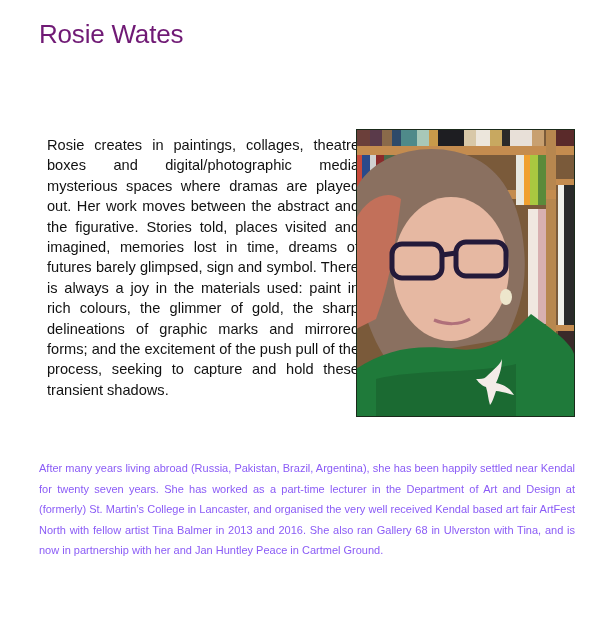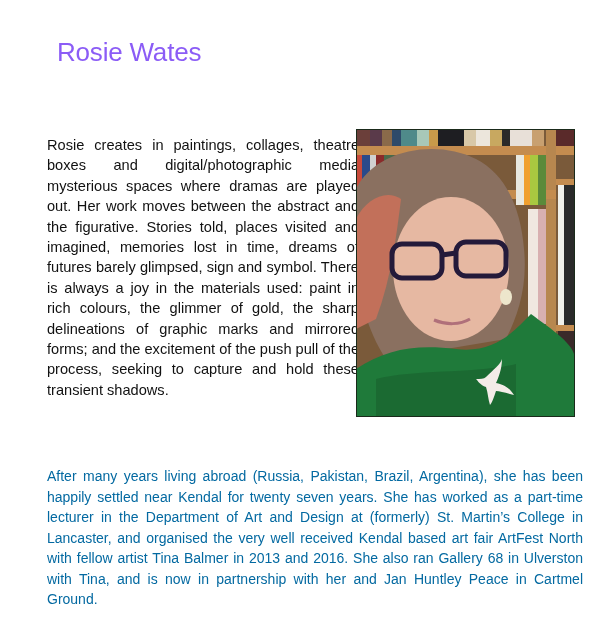--- a/index.html
+++ b/index.html
@@ -12,27 +12,27 @@
       height: 634px;
       position: relative;
       overflow: hidden;
       font-family: "DejaVu Sans", "Liberation Sans", sans-serif;
       color: #111111;
     }
     .page-title {
       position: absolute;
       left: 39px;
       top: 17px;
-      margin: 18px;
+      margin: 0;
       font-family: "Liberation Sans", sans-serif;
       font-weight: normal;
       font-size: 26px;
       line-height: 34px;
       letter-spacing: -0.2px;
-      color: #8b5cf6;
+      color: #701a75;
     }
     .intro-paragraph {
       position: absolute;
       left: 39px;
       top: 127px;
       width: 312px;
       margin: 8px;
       font-family: "Liberation Sans", sans-serif;
       font-size: 14.6px;
       line-height: 20.4px;
@@ -52,27 +52,27 @@
     .portrait svg {
       display: block;
       width: 100%;
       height: 100%;
     }
     .bio-paragraph {
       position: absolute;
       left: 39px;
       top: 458px;
       width: 536px;
-      margin: 8px;
+      margin: 0;
       font-family: "Liberation Sans", sans-serif;
-      font-size: 14px;
+      font-size: 11px;
       line-height: 20.5px;
       text-align: justify;
       text-align-last: left;
-      color: #0369a1;
+      color: #8b5cf6;
     }
   </style>
 </head>
 <body>
 
 <h1 class="page-title">Rosie Wates</h1>
 
 <p class="intro-paragraph">Rosie  creates in paintings, collages, theatre boxes and digital/photographic media mysterious spaces where dramas are played out. Her work moves between the abstract and the figurative. Stories told, places visited and imagined, memories lost in time, dreams of futures barely glimpsed, sign and symbol. There is always a joy in the materials used: paint in rich colours, the glimmer of gold, the sharp delineations of graphic marks and mirrored forms; and the excitement of the push pull of the process, seeking to capture and hold these transient shadows.</p>
 
 <div class="portrait" title="Portrait photo of Rosie Wates in front of a bookshelf, wearing dark glasses and a green scarf with a white bird brooch">

